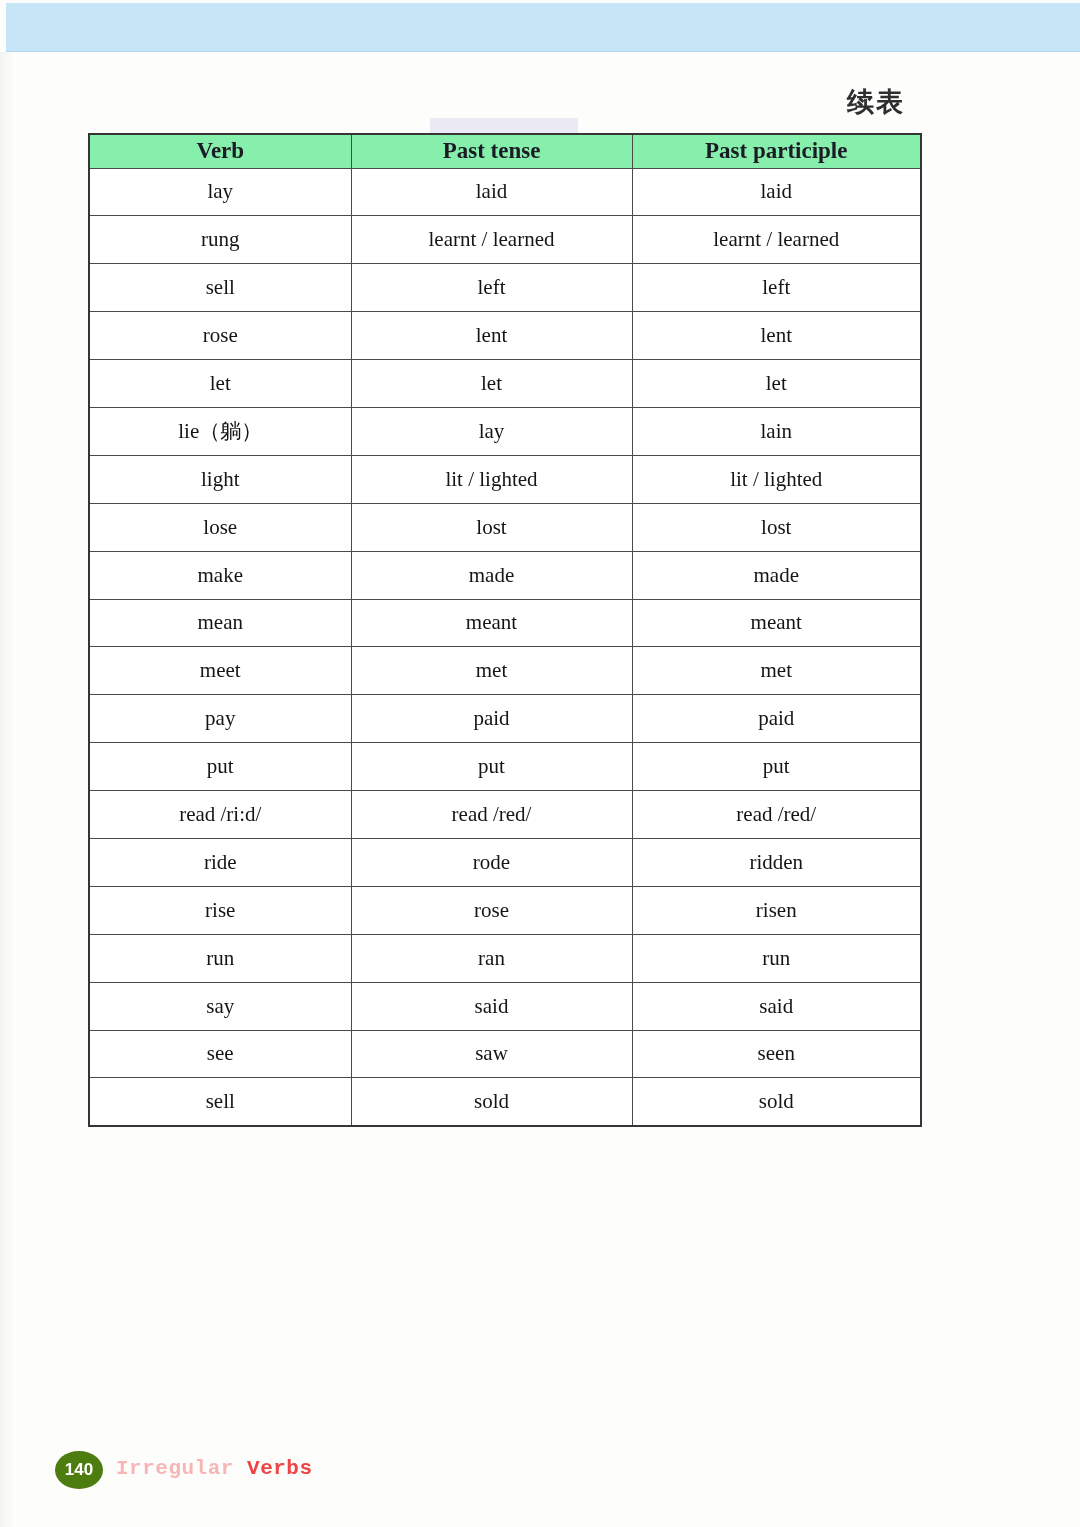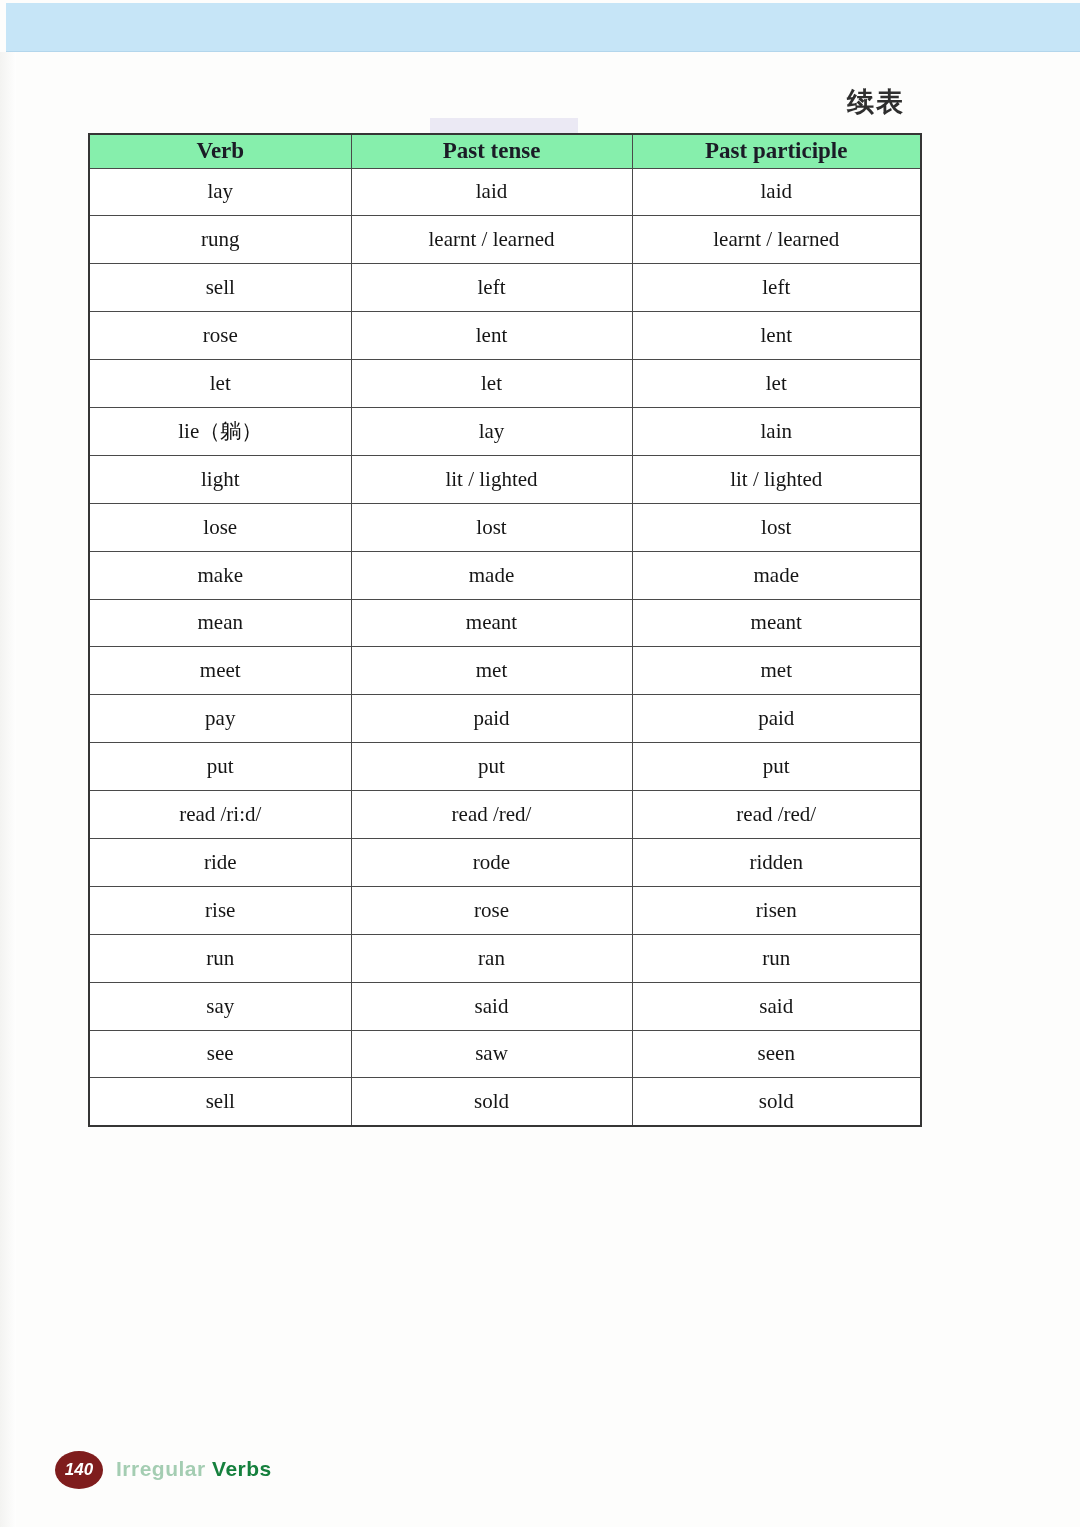--- a/index.html
+++ b/index.html
@@ -51,31 +51,31 @@
     font-size:21px; color:#151515;
     background:#ffffff;
   }
   .col-verb { width:262px; }
   .col-past { width:281px; }
   .col-participle { width:289px; }
   .page-badge {
     position:absolute; left:55px; top:1451px;
     width:48px; height:38px;
     border-radius:50%;
-    background:#7f1d1d;
+    background:#4d7c0f;
     color:#ffffff;
     font-family:"Liberation Sans","DejaVu Sans",sans-serif;
     font-size:17px; font-weight:bold;
-    display:flex; align-items:center; justify-content:center;font-style:italic;
+    display:flex; align-items:center; justify-content:center;
   }
   .footer-title {
     position:absolute; left:116px; top:1457px;
-    font-family:Liberation Sans, sans-serif;
+    font-family:Liberation Mono, monospace;
     font-size:21px; font-weight:bold;
-    color:#15803d;
+    color:#ef4444;
     letter-spacing:0.5px;
   }
   .footer-title .faded { opacity:0.38; filter:blur(0.4px); }
 </style>
 </head>
 <body>
 
 <div class="banner"></div>
 <div class="scan-edge"></div>
 

